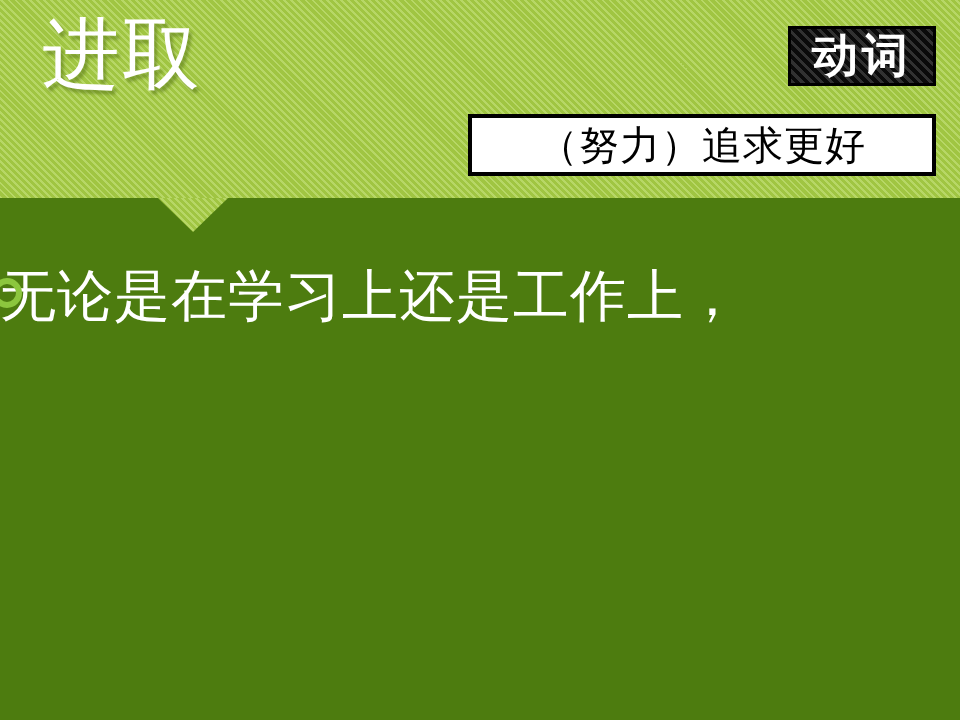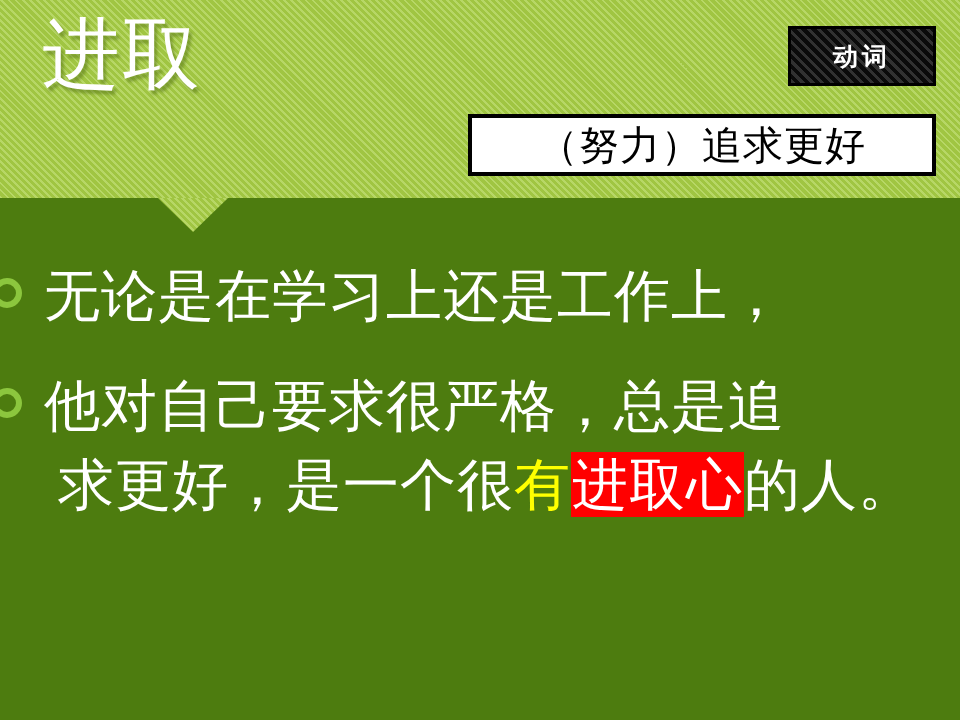--- a/index.html
+++ b/index.html
@@ -78,21 +78,21 @@
         rgba(255,255,255,0.10) 0px,
         rgba(255,255,255,0.10) 3px,
         rgba(0,0,0,0.6) 3px,
         rgba(0,0,0,0.6) 7px
     );
     display: flex;
     align-items: center;
     justify-content: center;
   }
   .pos-badge-text {
-    font-size: 25px;
+    font-size: 46px;
     color: #ffffff;
     letter-spacing: 4px;
     font-weight: bold;
   }
 
   
   .definition-box {
     position: absolute;
     left: 468px;
     top: 114px;
@@ -115,21 +115,20 @@
 
   
   .examples {
     position: absolute;
     left: 0;
     top: 256px;
     width: 960px;
   }
   .example-item {
     position: relative;
-    padding-left: 44px;
     margin-bottom: 30px;
   }
   .bullet-ring {
     position: absolute;
     left: -8px;
     top: 22px;
     width: 30px;
     height: 30px;
     box-sizing: border-box;
     border: 6px solid #8cc63e;
@@ -173,20 +172,15 @@
     <span class="definition-text">（努力）追求更好</span>
   </div>
 
   <div class="examples">
 
     <div class="example-item">
       <span class="bullet-ring"></span>
       <div class="example-line">无论是在学习上还是工作上，</div>
     </div>
 
-    <div class="example-item">
-      <span class="bullet-ring"></span>
-      <div class="example-line">他对自己要求很严格，总是追</div>
-      <div class="example-line indent"><span>求更好，是一个很</span><span class="hl-yellow">有</span><span class="hl-red">进取心</span><span>的人。</span></div>
-    </div>
 
   </div>
 </div>
 
 </body></html>

